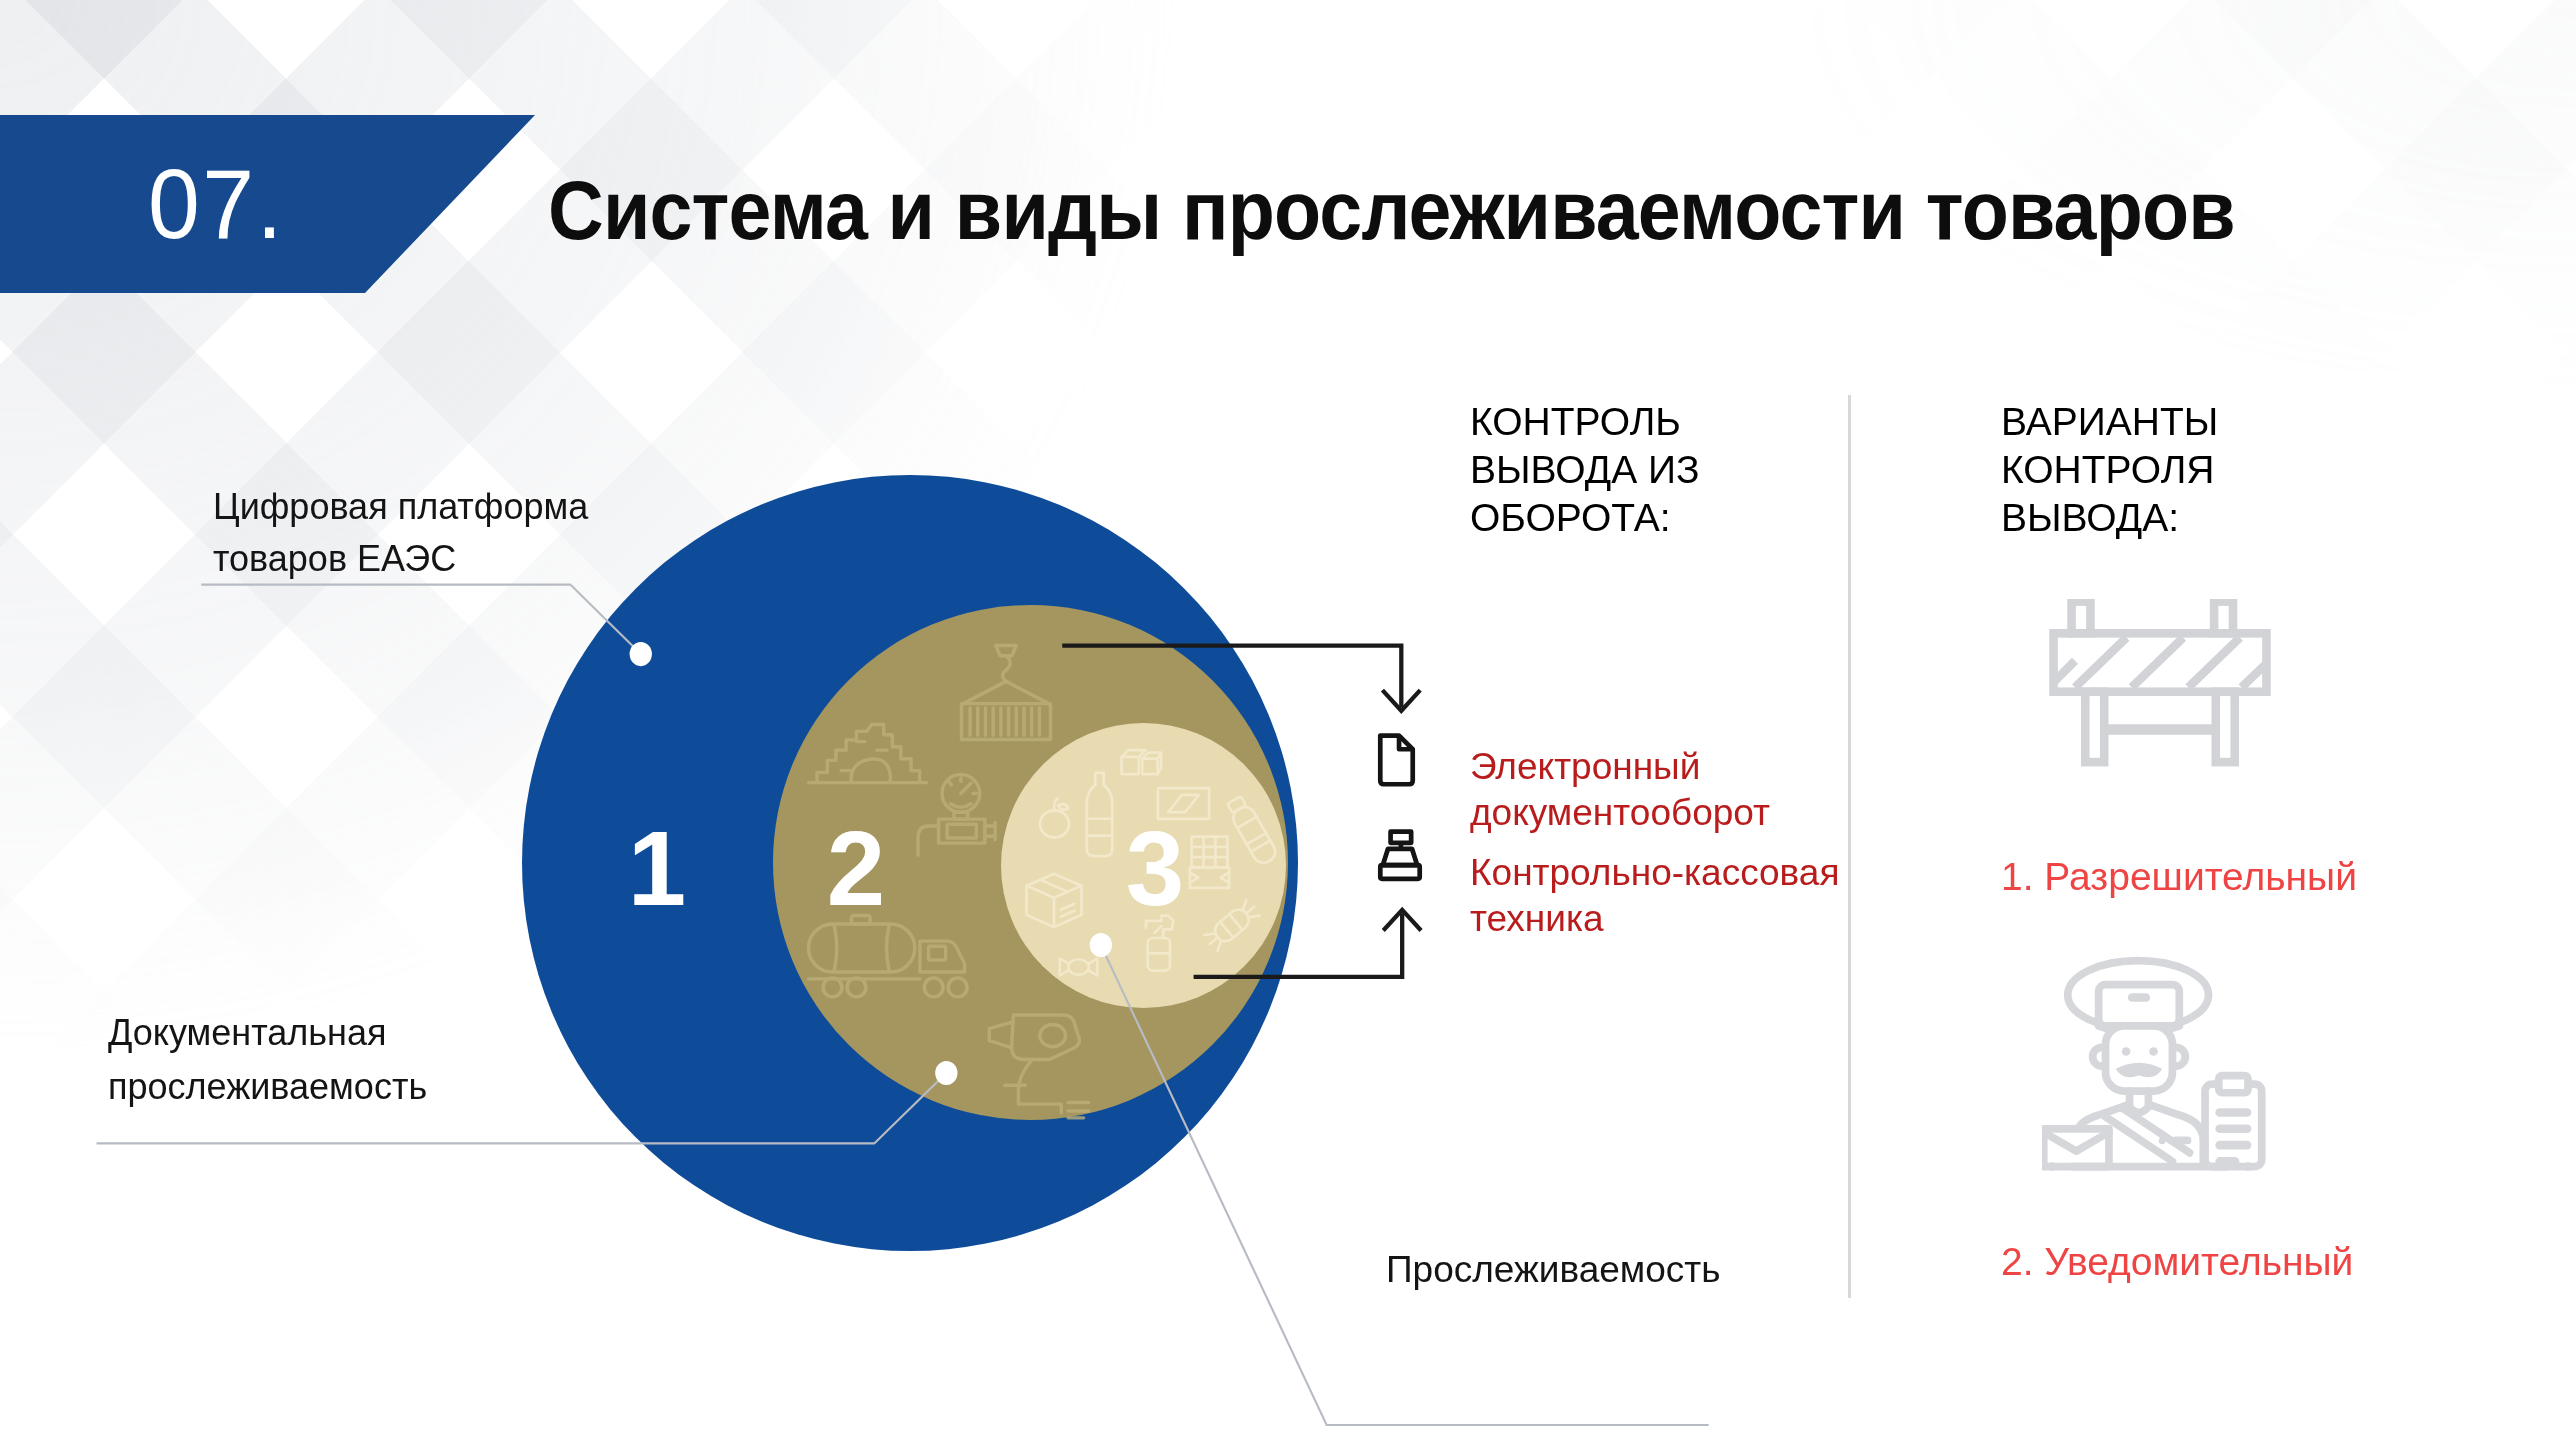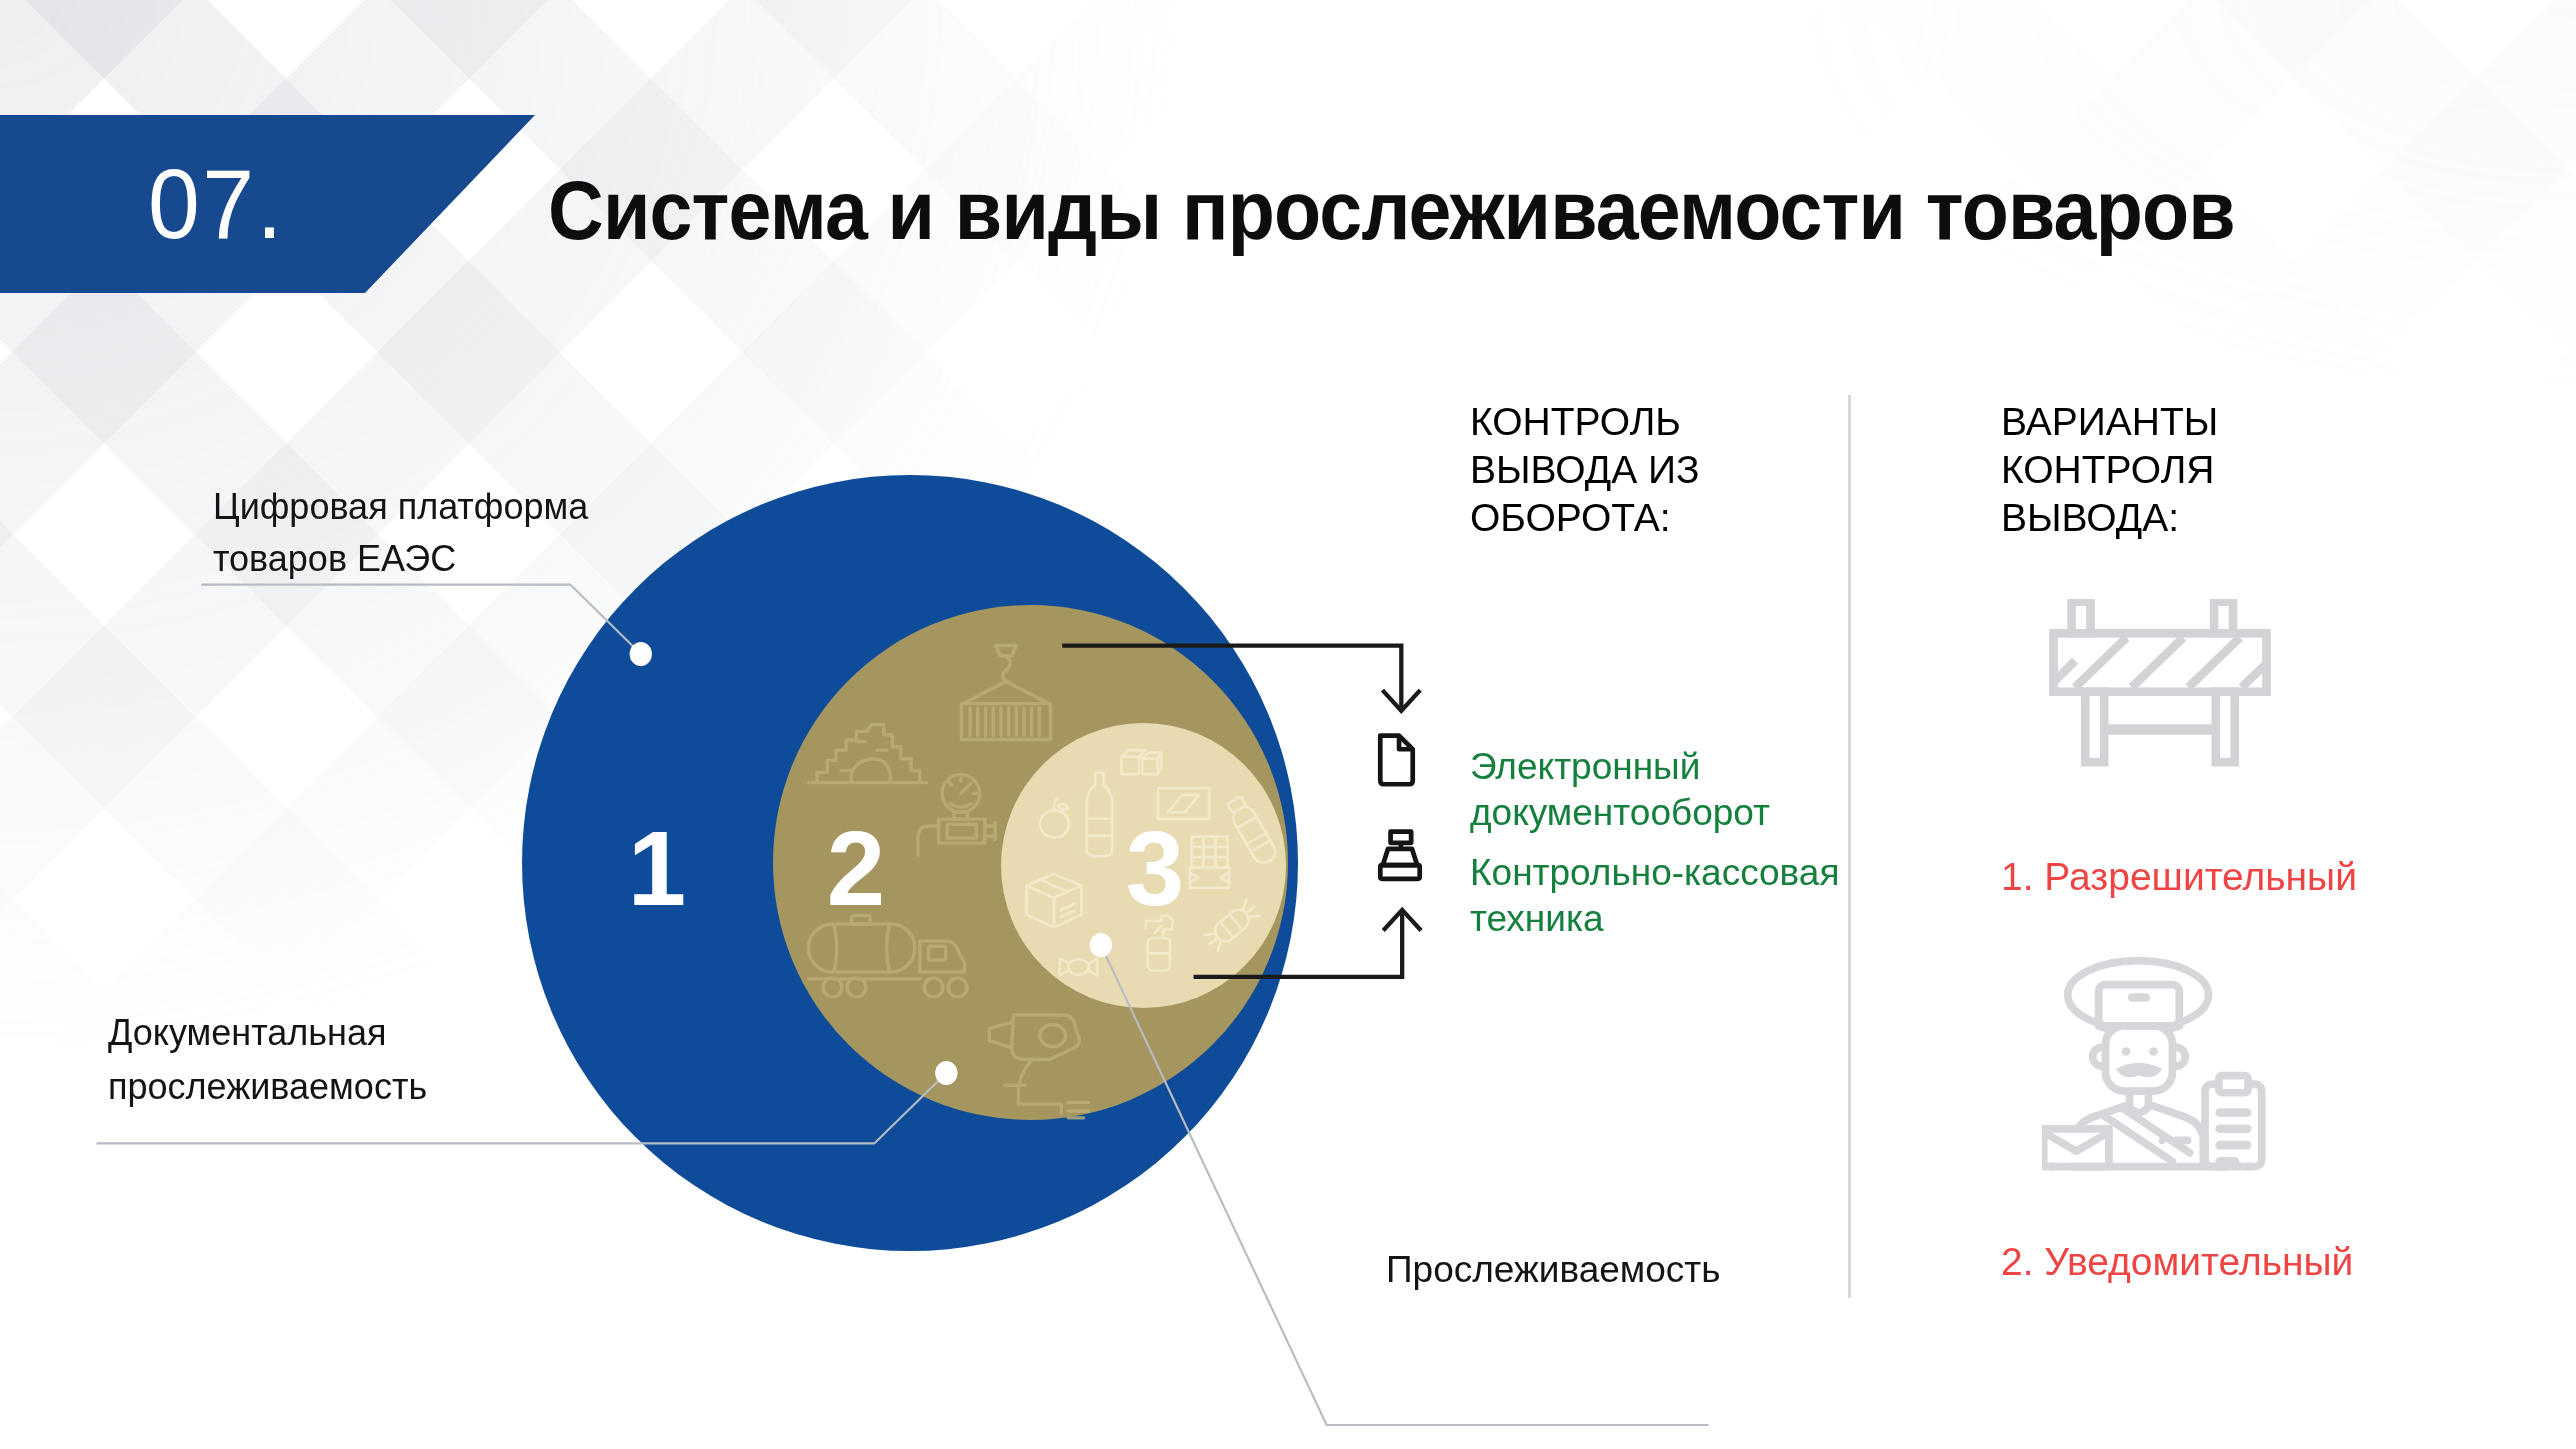--- a/index.html
+++ b/index.html
@@ -41,21 +41,21 @@
   .venn-num{
     position:absolute;color:#ffffff;font-weight:700;font-size:105px;
     transform:translate(-50%,-50%);
   }
   .icon-abs{position:absolute;}
   .connector-layer{position:absolute;left:0;top:0;}
   .cap{position:absolute;font-size:36px;line-height:52px;color:#141414;}
   .cap div{white-space:nowrap;}
   .sec-head{position:absolute;font-size:39px;line-height:48px;font-weight:500;color:#000000;}
   .sec-head div{white-space:nowrap;}
-  .item-label{position:absolute;font-size:37px;line-height:46px;color:#15803d;}
+  .item-label{position:absolute;font-size:37px;line-height:46px;color:#b91c1c;}
   .item-label div{white-space:nowrap;}
   .variant-label{position:absolute;font-size:39px;color:#ef4444;white-space:nowrap;}
   .divider{position:absolute;left:1848px;top:395px;width:2.6px;height:903px;background:#d8d8d8;}
 </style>
 </head>
 <body>
 
 <div class="slide">
 
   <div class="bg-pattern"></div>

